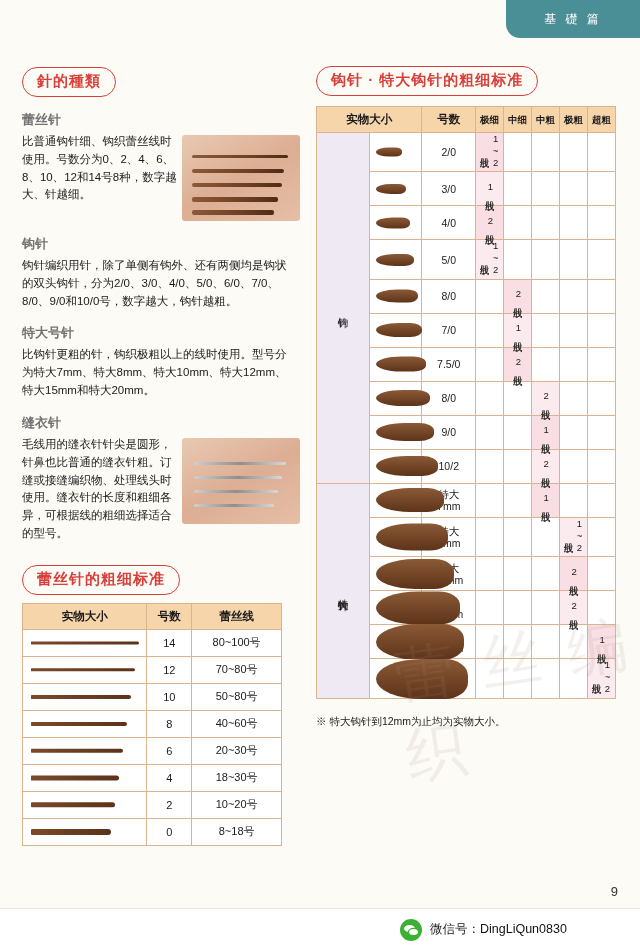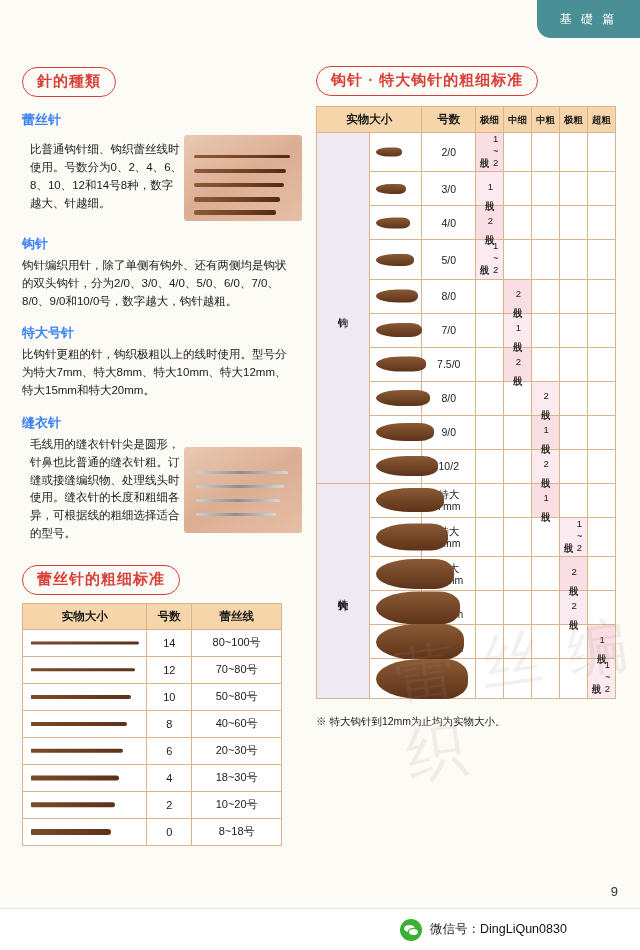--- a/index.html
+++ b/index.html
@@ -15,21 +15,21 @@
   .page {
     position: absolute;
     left: 0; top: 0;
     width: 640px; height: 950px;
     background: #fdfbf6;
   }
   
   .corner-tab {
     position: absolute;
     right: 0; top: 0;
-    width: 103px; height: 38px;
+    width: 134px; height: 38px;
     background: #4b8f96;
     border-bottom-left-radius: 14px;
     color: #fff;
     font-size: 12px;
     letter-spacing: 3px;
     display: flex; align-items: center; justify-content: center;
   }
   
   .title-pill {
     display: inline-block;
@@ -42,32 +42,32 @@
     background: #fdfbf6;
     letter-spacing: 1px;
   }
   
   .left-col {
     position: absolute;
     left: 22px; top: 67px;
     width: 280px;
   }
   .sub-head {
-    color: #3b82f6;
+    color: #737373;
     font-weight: bold;
     font-size: 13px;
     margin: 14px 0 4px 0;
   }
   .body-text {
     font-size: 11.5px;
     line-height: 1.55;
     color: #1b1b1b;
     width: 160px;
   }
-  .row-block { display: flex; align-items: center; margin-left: 8px; }
+  .row-block { display: flex; align-items: flex-start; }
   .photo {
     width: 118px; height: 86px;
     border-radius: 3px;
     background: linear-gradient(150deg,#e9c9b2 0%, #dcae93 50%, #e5bfa6 100%);
     position: relative;
     overflow: hidden;
     flex: none;
     margin-top: 2px;
   }
   .photo .needle {

